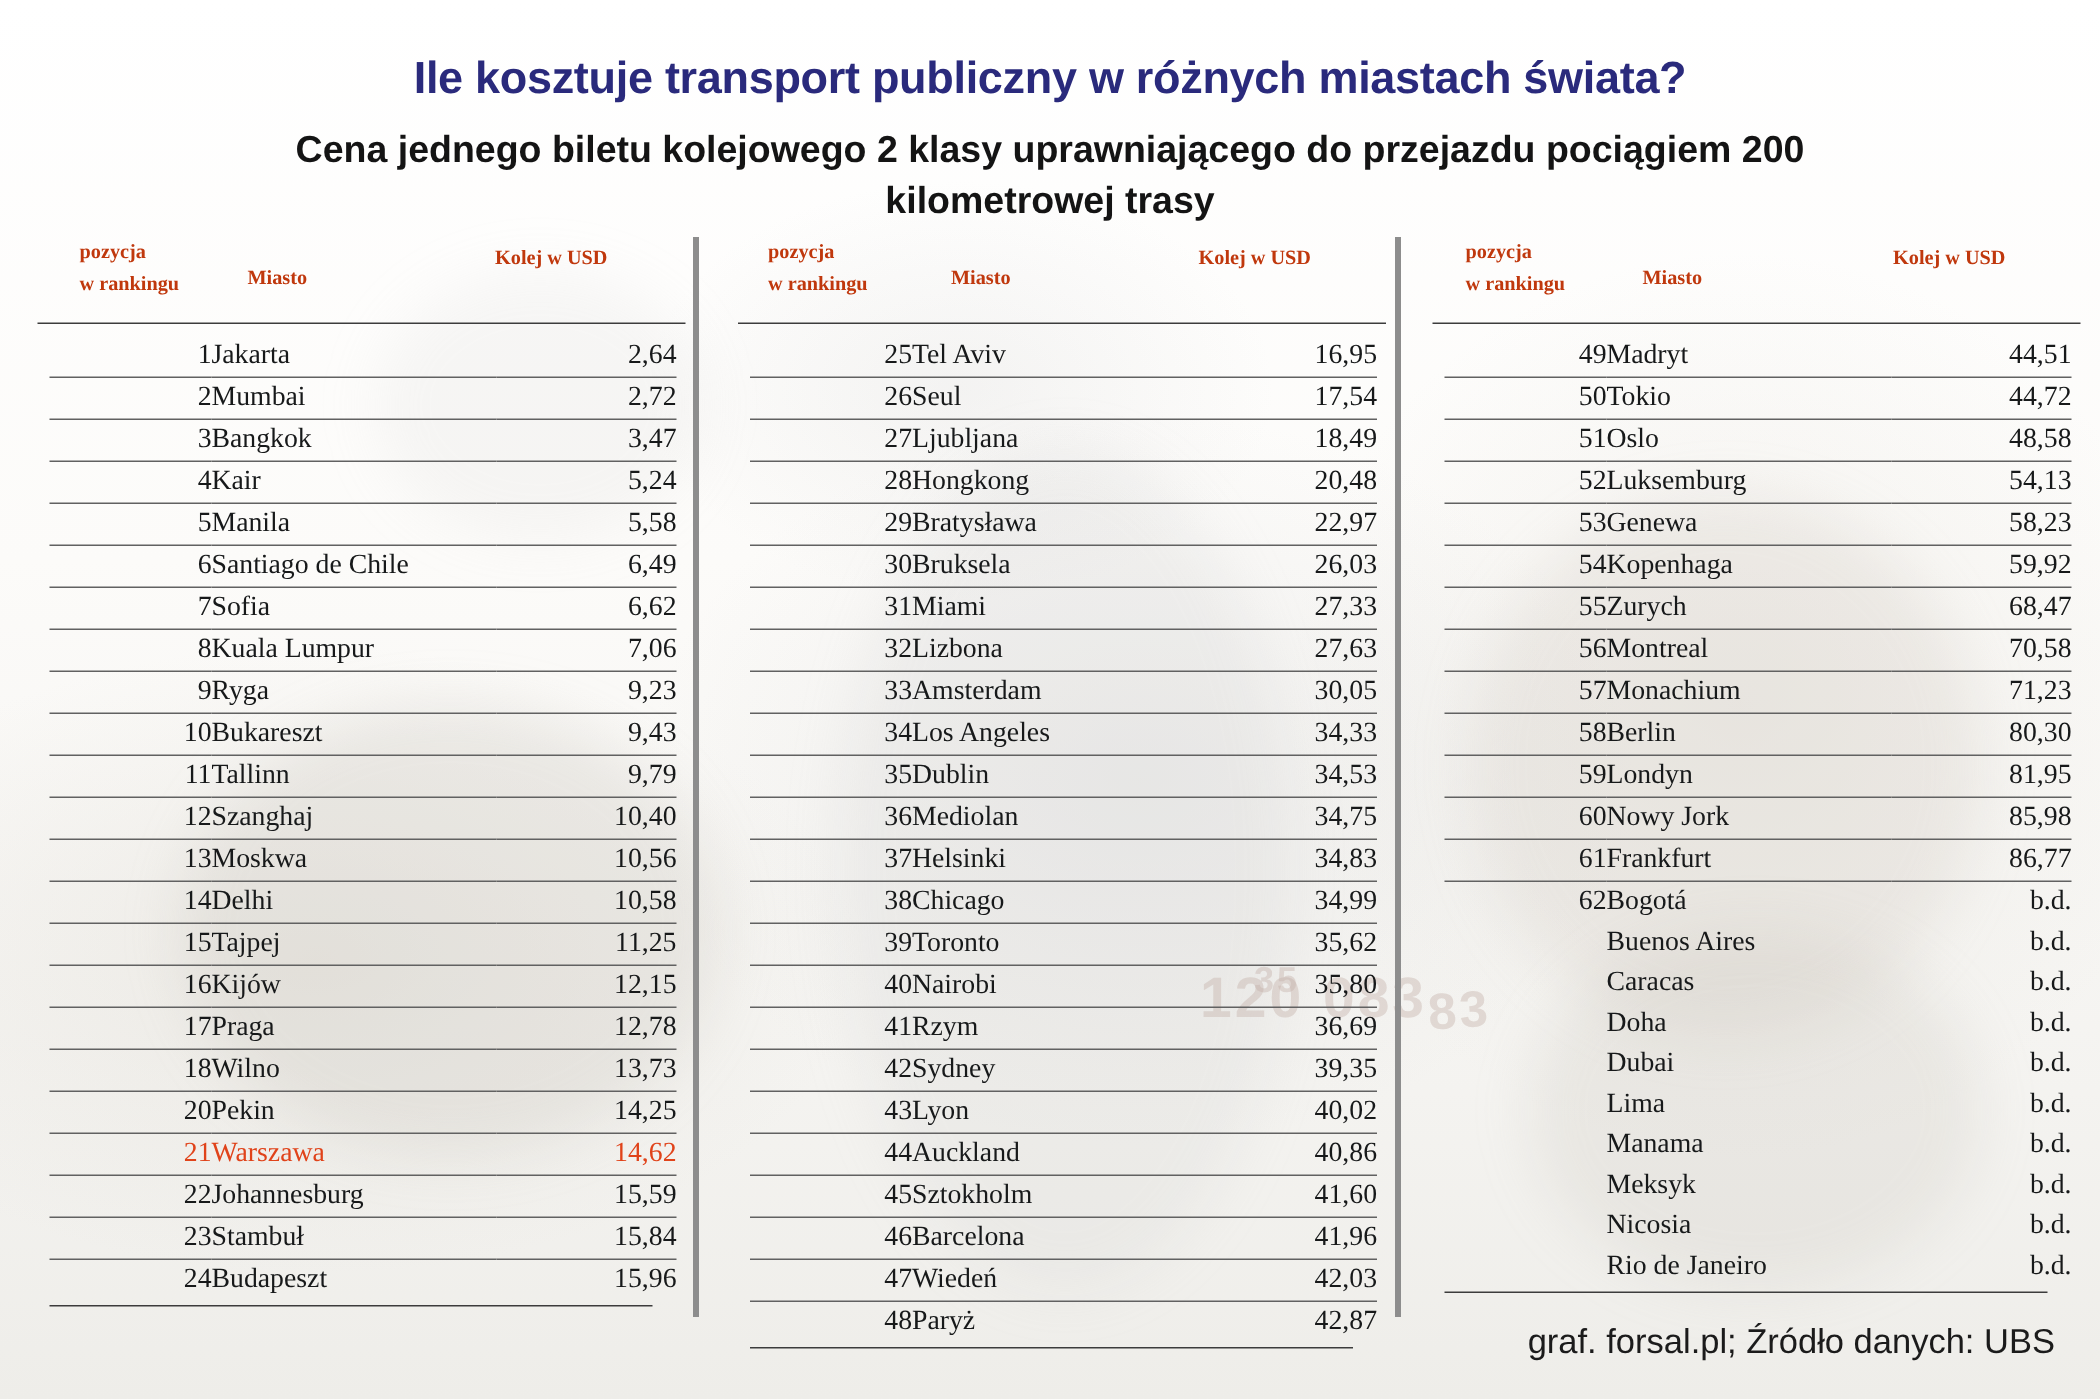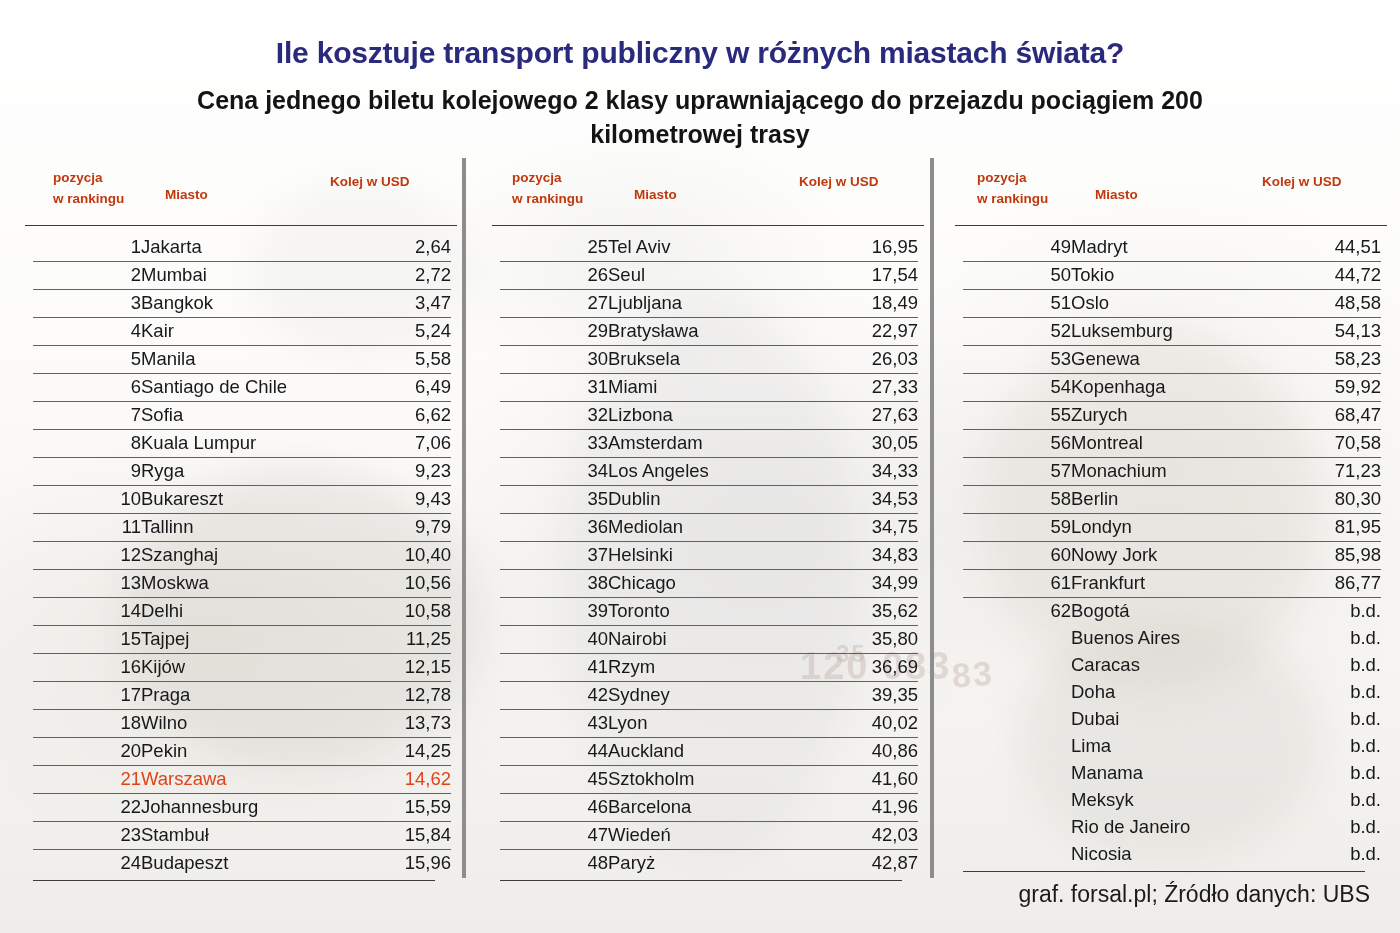--- a/index.html
+++ b/index.html
@@ -73,21 +73,22 @@
     text-align: center;
     font-size: 25px;
     font-weight: bold;
     color: #141414;
     line-height: 1.34;
   }
 
   
   .col {
     position: absolute;
-    top: 160px;
+    top: 150px;
+    font-family: Liberation Serif, serif;
   }
   .col.c1 { left: 25px;  width: 432px; }
   .col.c2 { left: 492px; width: 432px; }
   .col.c3 { left: 955px; width: 432px; }
 
   .vdiv {
     position: absolute;
     top: 158px;
     width: 4px;
     height: 720px;
@@ -336,20 +337,25 @@
             <td class="rank">26</td>
             <td class="city">Seul</td>
             <td class="price">17,54</td>
           </tr>
           <tr>
             <td class="rank">27</td>
             <td class="city">Ljubljana</td>
             <td class="price">18,49</td>
           </tr>
           <tr>
+            <td class="rank">28</td>
+            <td class="city">Hongkong</td>
+            <td class="price">20,48</td>
+          </tr>
+          <tr>
             <td class="rank">29</td>
             <td class="city">Bratysława</td>
             <td class="price">22,97</td>
           </tr>
           <tr>
             <td class="rank">30</td>
             <td class="city">Bruksela</td>
             <td class="price">26,03</td>
           </tr>
           <tr>
@@ -559,26 +565,26 @@
             <td class="city">Manama</td>
             <td class="price">b.d.</td>
           </tr>
           <tr class="noline">
             <td class="rank"></td>
             <td class="city">Meksyk</td>
             <td class="price">b.d.</td>
           </tr>
           <tr class="noline">
             <td class="rank"></td>
+            <td class="city">Nicosia</td>
+            <td class="price">b.d.</td>
+          </tr>
+          <tr class="noline">
+            <td class="rank"></td>
             <td class="city">Rio de Janeiro</td>
-            <td class="price">b.d.</td>
-          </tr>
-          <tr class="noline">
-            <td class="rank"></td>
-            <td class="city">Nicosia</td>
             <td class="price">b.d.</td>
           </tr>
         </tbody>
       </table>
     <div class="rule-bottom"></div>
   </div>
 
   <div class="credit">graf. forsal.pl; Źródło danych: UBS</div>
 </div>
 

